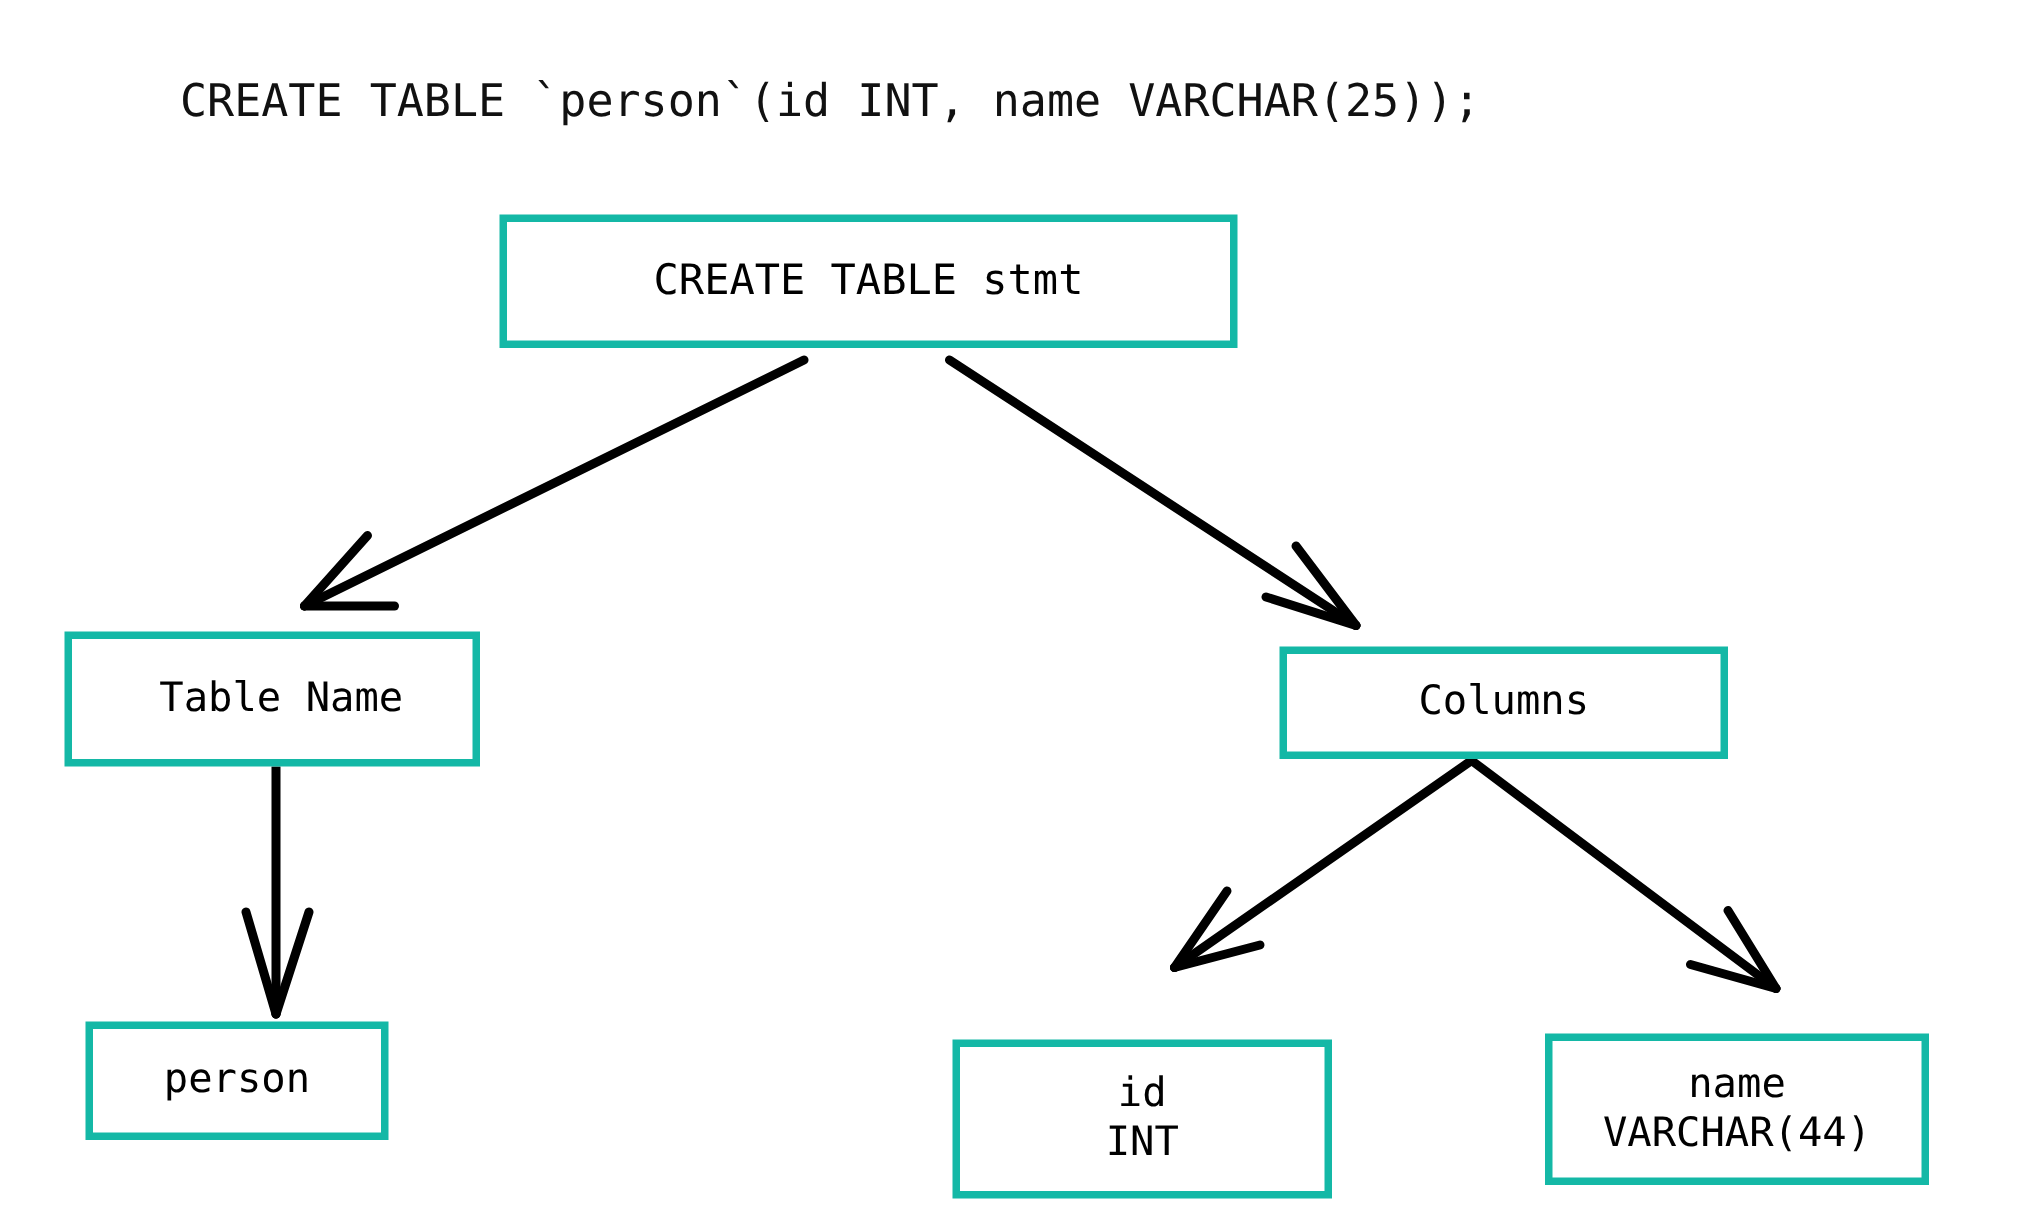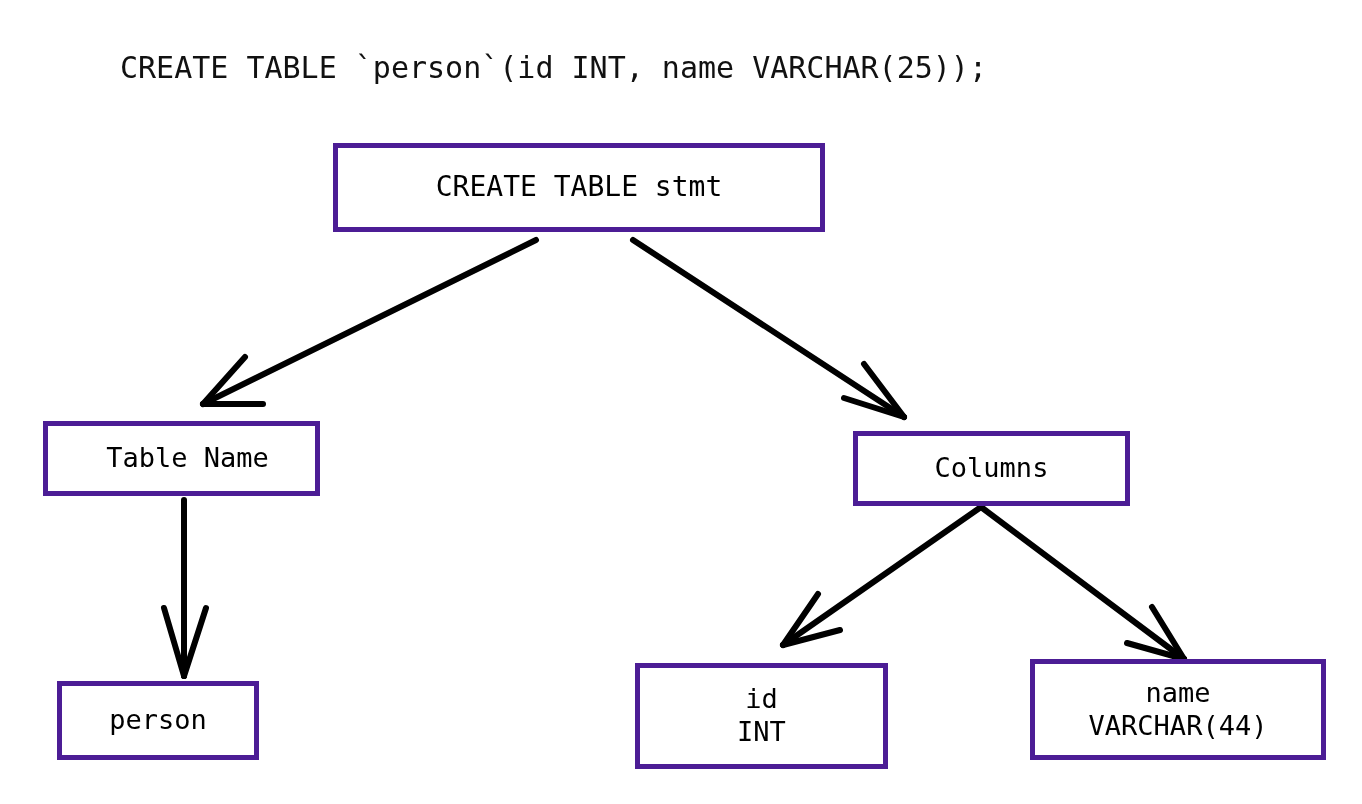--- a/index.html
+++ b/index.html
@@ -30,37 +30,37 @@
     top: 50px;
     font-size: 30px;
     letter-spacing: 0px;
     white-space: pre;
     color: #111111;
   }
   .node {
     position: absolute;
     box-sizing: border-box;
     background: #ffffff;
-    border: 5px solid #4c1d95;
+    border: 5px solid #14b8a6;
     display: flex;
     align-items: center;
     justify-content: center;
     text-align: center;
     line-height: 1.22;
     font-size: 27px;
     color: #000000;
     white-space: pre-line;
   }
   .node-root       { left: 333px; top: 143px;  width: 492px; height: 89px;  font-size: 28px; }
-  .node-tablename  { left: 43px;  top: 421px;  width: 277px; height: 75px;  font-size: 27px; padding-left: 12px; }
-  .node-columns    { left: 853px; top: 431px;  width: 277px; height: 75px;  font-size: 27px; }
+  .node-tablename  { left: 43px;  top: 421px;  width: 277px; height: 90px;  font-size: 27px; padding-left: 12px; }
+  .node-columns    { left: 853px; top: 431px;  width: 299px; height: 75px;  font-size: 27px; }
   .node-person     { left: 57px;  top: 681px;  width: 202px; height: 79px;  font-size: 27px; }
   .node-col-id     { left: 635px; top: 663px;  width: 253px; height: 106px; font-size: 27px; }
-  .node-col-name   { left: 1030px; top: 659px; width: 296px; height: 101px; font-size: 27px; }
-  .node-multiline  { flex-direction: column; }
+  .node-col-name   { left: 1030px; top: 659px; width: 256px; height: 101px; font-size: 27px; }
+  .node-multiline  { flex-direction: column; margin-top: 30px; }
   .node-multiline > span { display: block; }
 </style>
 </head>
 <body>
 
 <div id="page">
 
   <div class="caption">CREATE TABLE `person`(id INT, name VARCHAR(25));</div>
 
   <svg id="diagram-svg" viewBox="0 0 1362 804" xmlns="http://www.w3.org/2000/svg">

